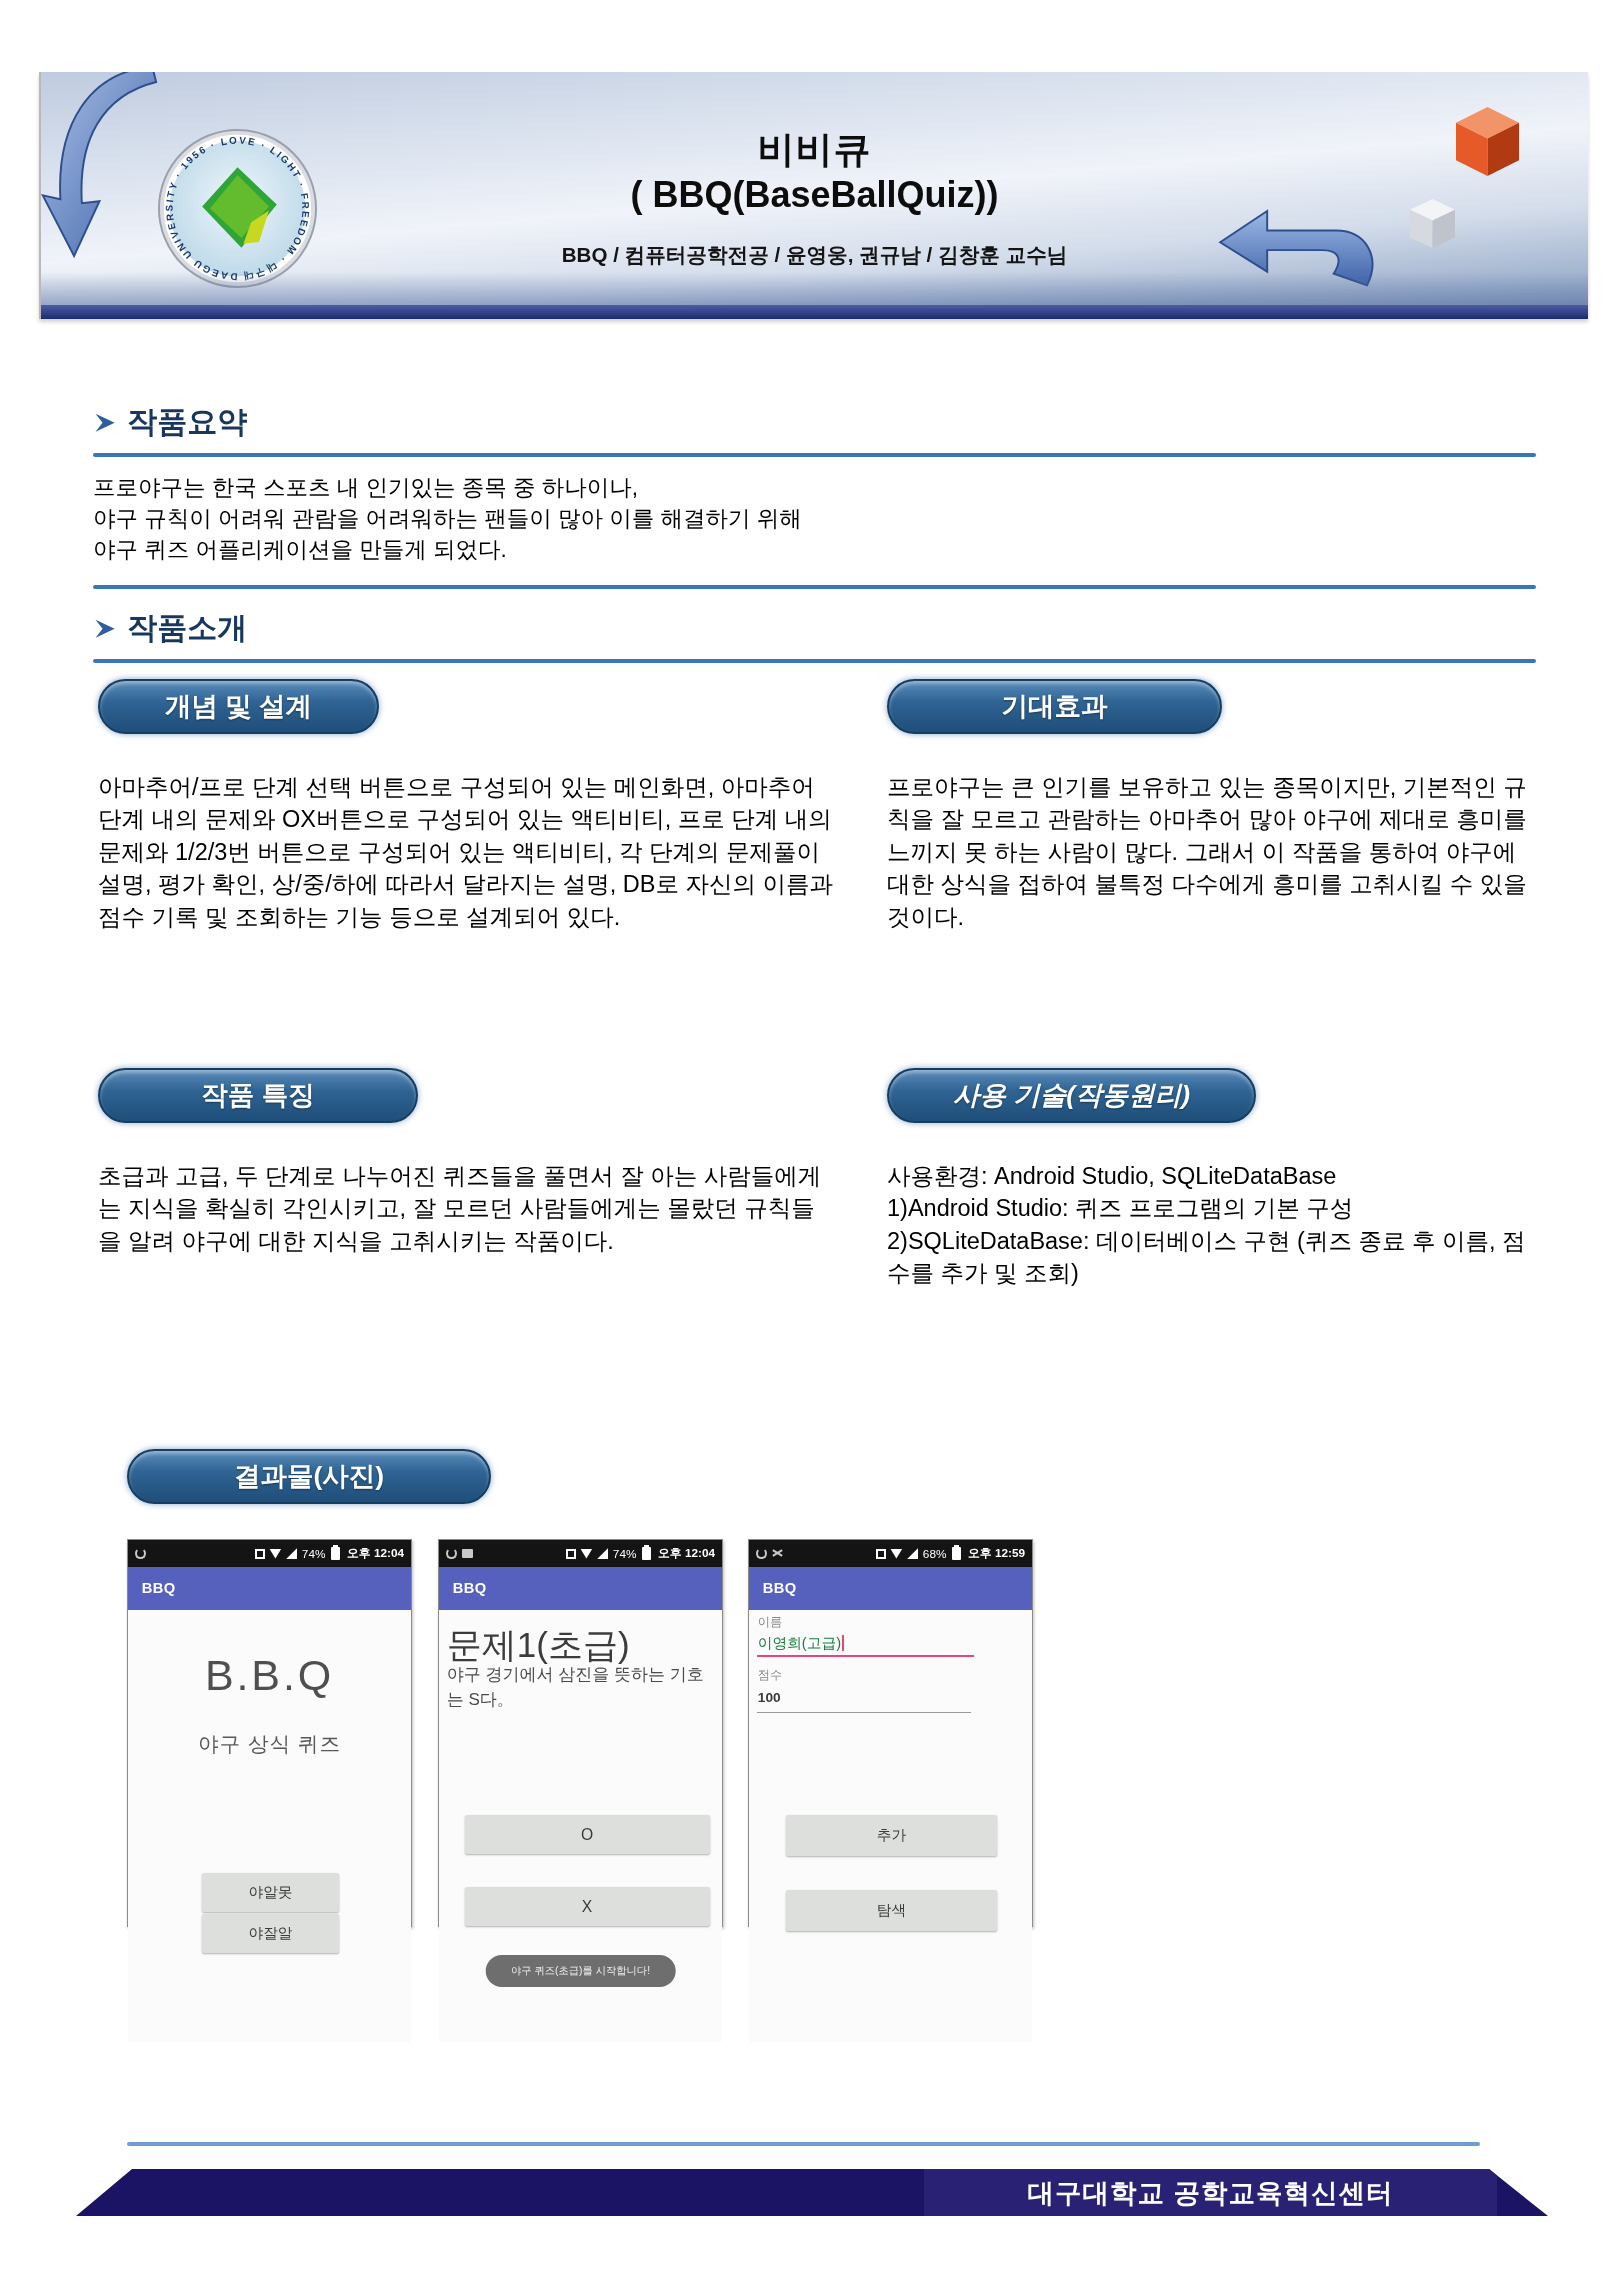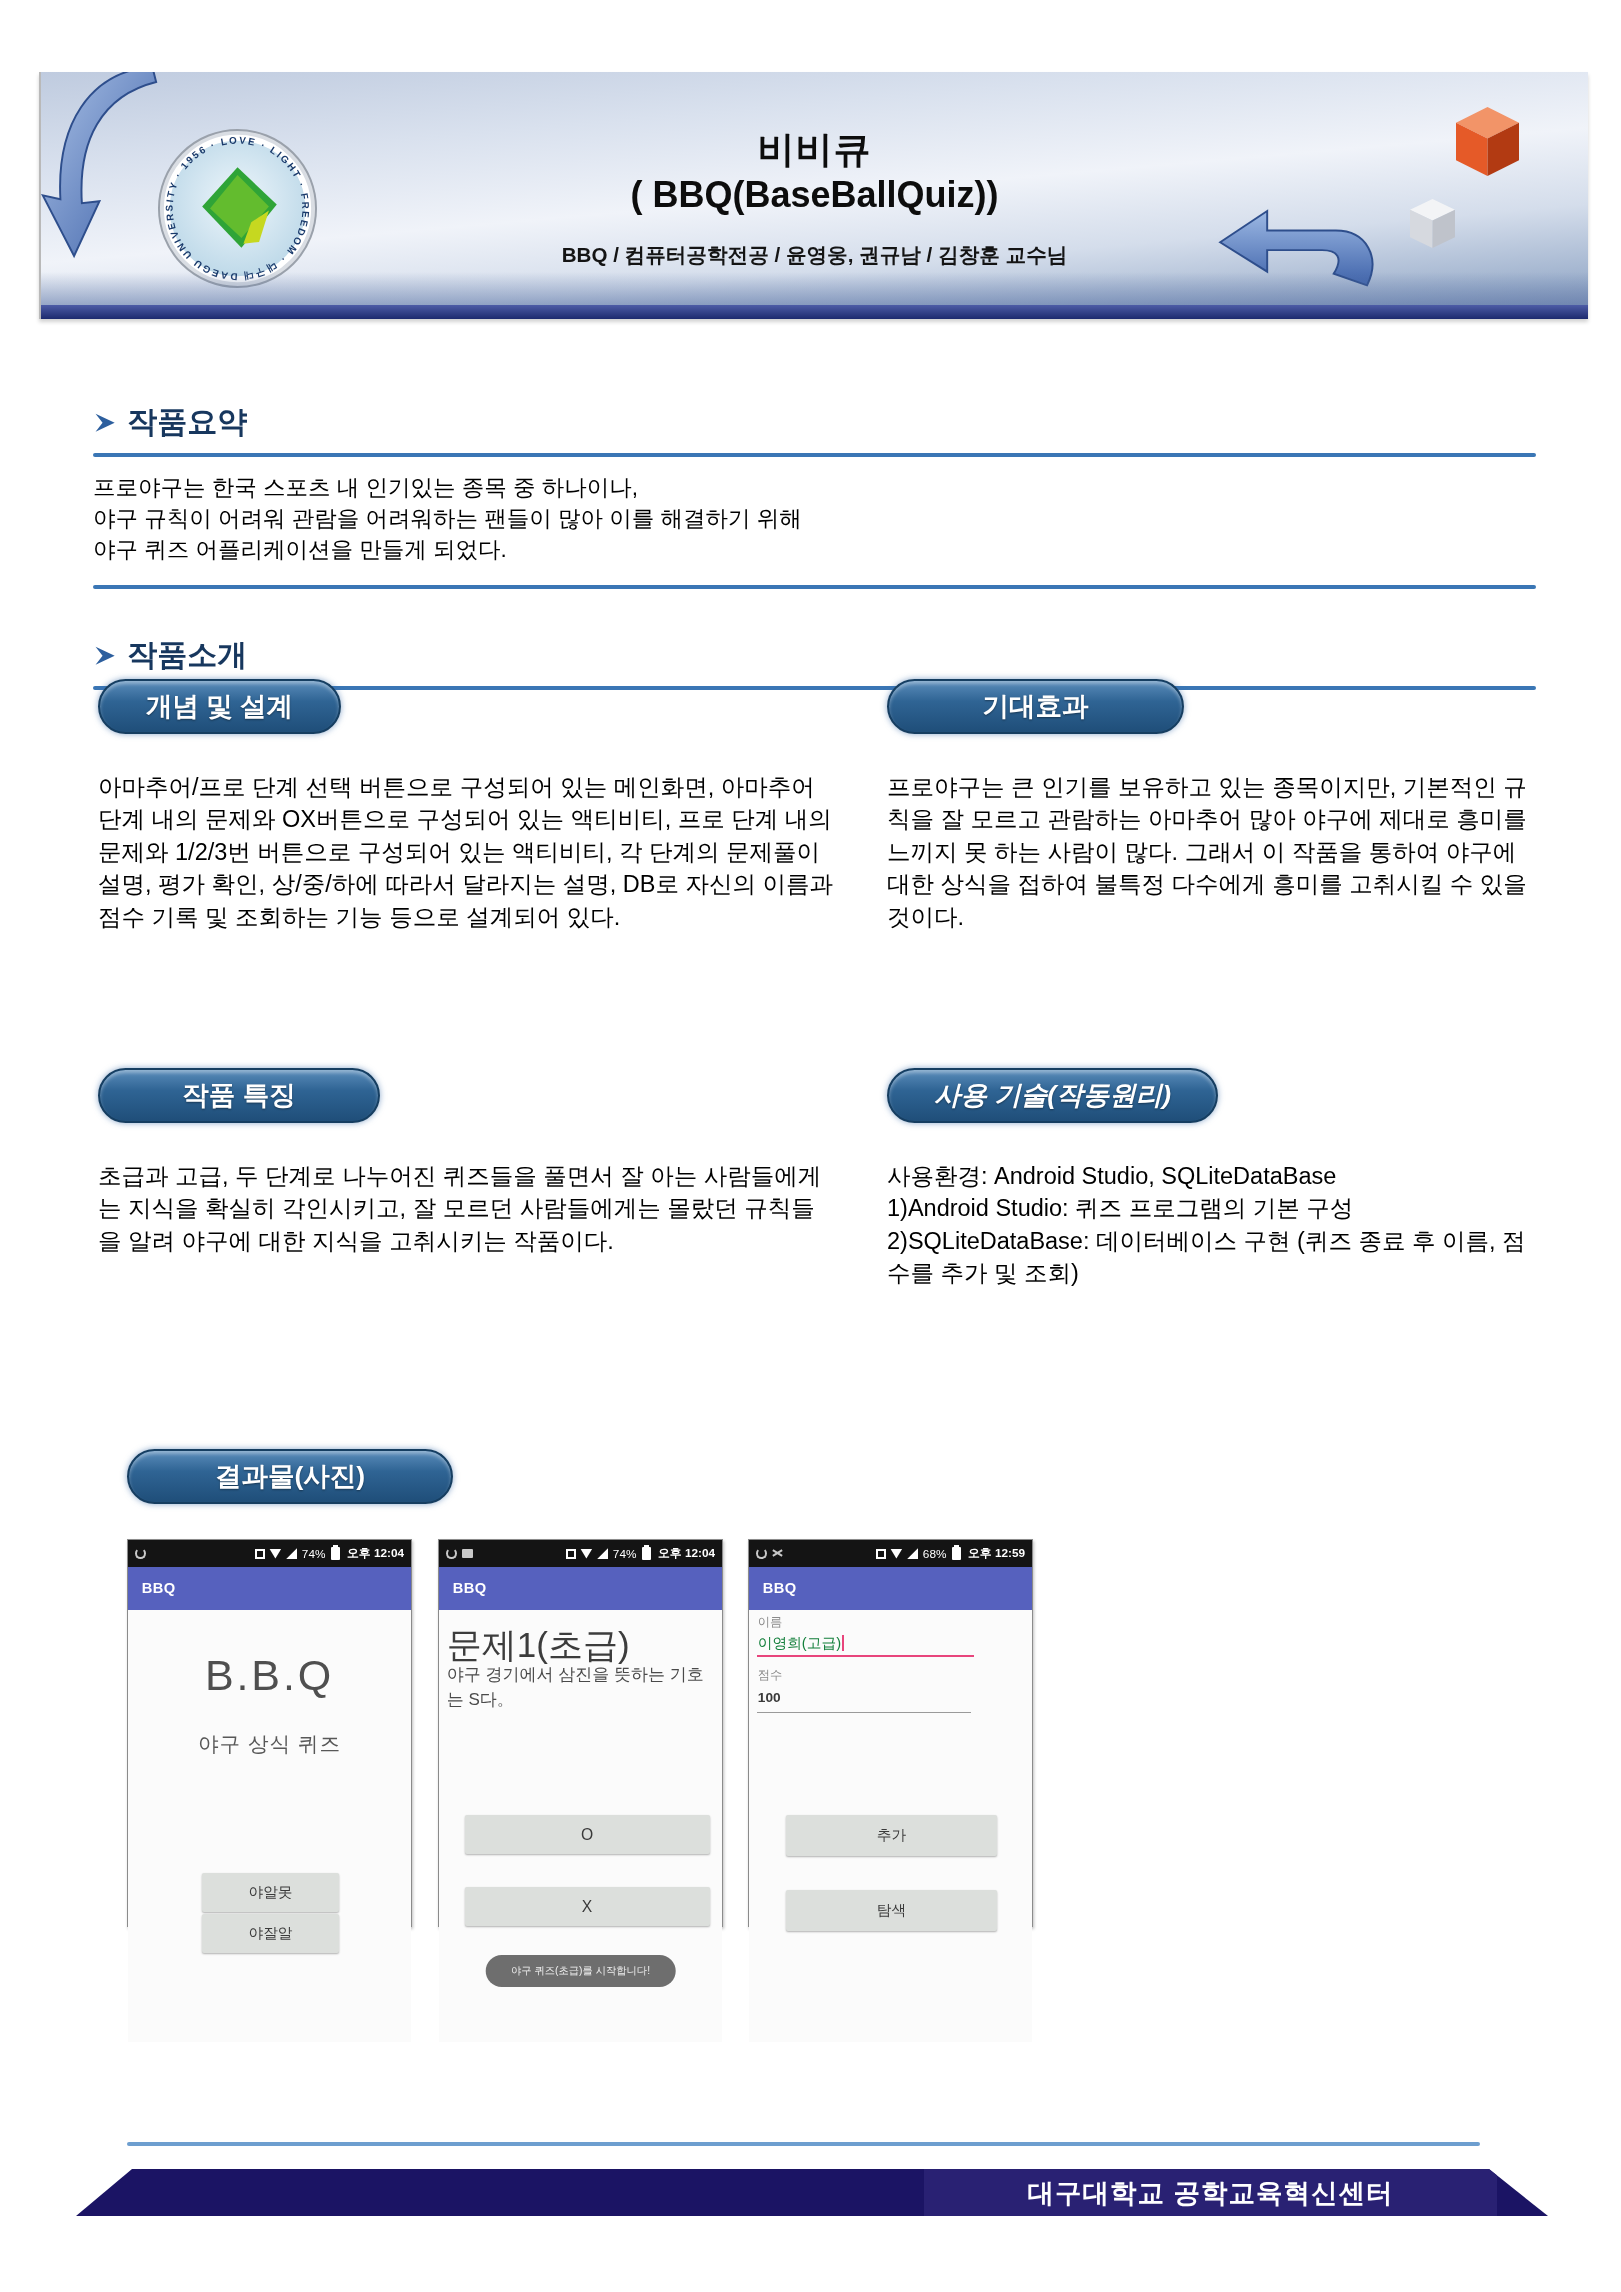--- a/index.html
+++ b/index.html
@@ -30,21 +30,21 @@
   
   .section{position:absolute;}
   .section-head{display:flex;align-items:center;gap:8.8px;
           font-size:30px;font-weight:bold;color:#17375E;}
   .rule{height:3.9px;background:#3a76b5;border-radius:2px;margin-top:9.8px;}
   .rule2{height:3.9px;background:#3a76b5;border-radius:2px;}
 
   .body-text{font-size:23.5px;line-height:1.38;color:#000;white-space:pre-line;}
 
   
-  .pill{display:inline-block;height:51px;line-height:51px;padding:0 41px;border-radius:29px;
+  .pill{display:inline-block;height:51px;line-height:51px;padding:0 60px;border-radius:29px;
         background:linear-gradient(180deg,#5a8cba 0%,#2f6494 40%,#1f4e79 100%);
         border:2.9px solid #163e61;color:#fff;font-weight:bold;font-size:26.5px;text-align:center;
         box-shadow:inset 0 2.9px 3.9px rgba(255,255,255,.35), 0 0 6.9px rgba(60,110,170,.6);
         text-shadow:0 1px 2px rgba(0,0,0,.4);}
 
   .card{position:absolute;}
   .card .body-text{margin-top:37px;}
 
   
   .phone{position:absolute;top:1539px;width:285px;height:388px;background:#fbfbfb;
@@ -177,21 +177,21 @@
         </svg>
       <span>작품요약</span>
     </div>
     <div class="rule"></div>
     <div class="body-text" style="margin-top:15.7px;font-size:22.5px;">프로야구는 한국 스포츠 내 인기있는 종목 중 하나이나,
 야구 규칙이 어려워 관람을 어려워하는 팬들이 많아 이를 해결하기 위해
 야구 퀴즈 어플리케이션을 만들게 되었다.</div>
     <div class="rule2" style="margin-top:19.6px;"></div>
   </div>
 
-  <div class="section" style="left:93px;top:635px;width:1443px;">
+  <div class="section" style="left:93px;top:608px;width:1443px;">
     <div class="section-head">
       <svg width="25.5" height="25.5" viewBox="0 0 20 20">
         <path d="M2 3 L17 10 L2 17 L7.5 10 Z" fill="#2d5f9e"></path>
         </svg>
       <span>작품소개</span>
     </div>
     <div class="rule"></div>
   </div>
 
   <div class="card" style="left:98px;top:679px;width:737px;">

